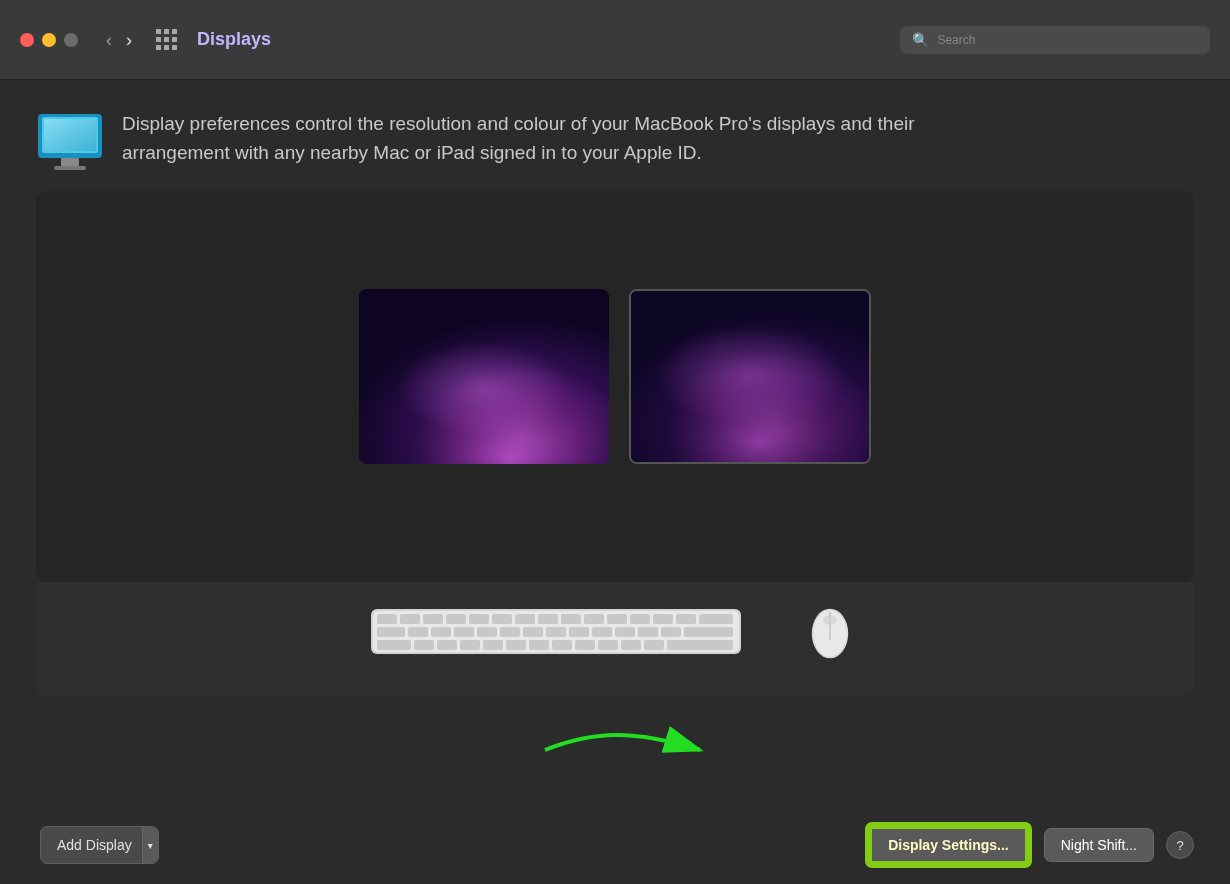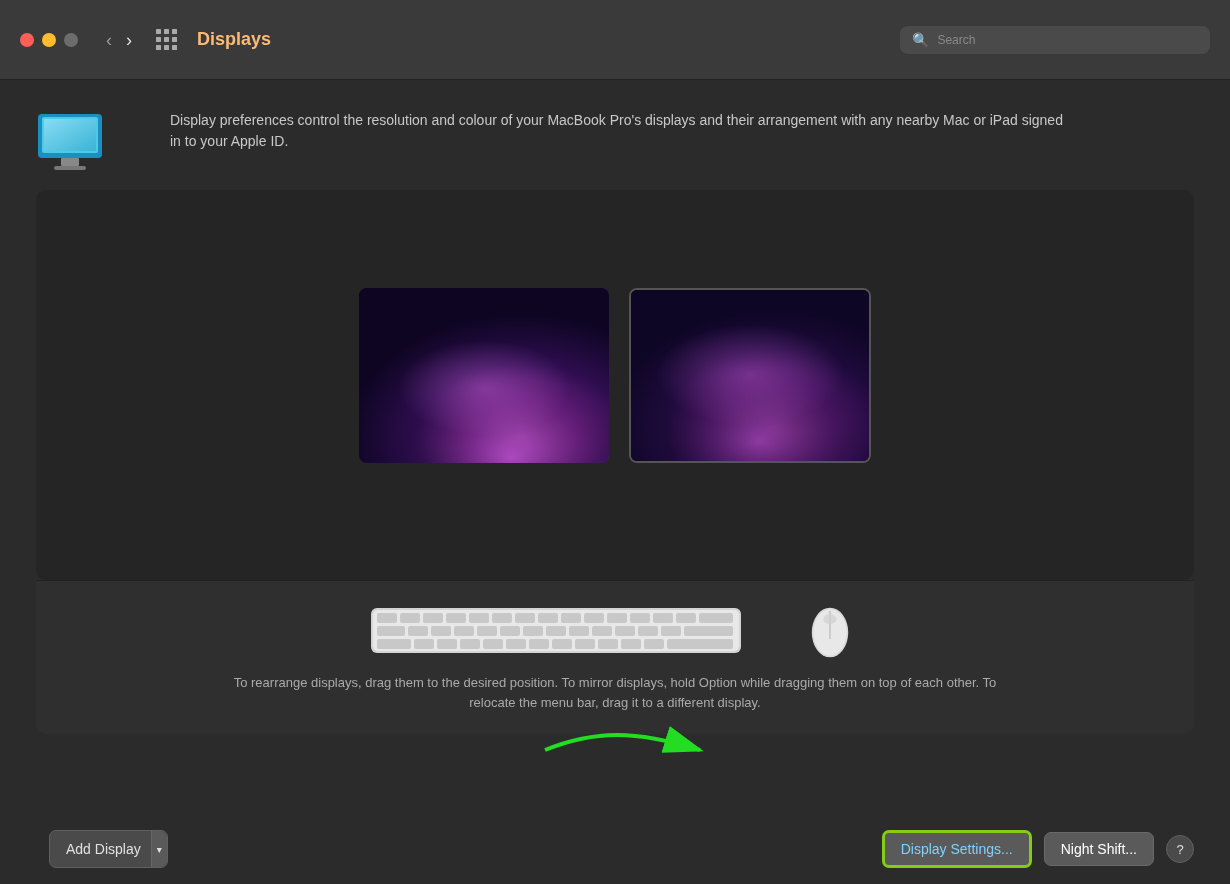--- a/index.html
+++ b/index.html
@@ -60,21 +60,21 @@
     .grid-dot {
       width: 5px;
       height: 5px;
       background: #aaa;
       border-radius: 0.5px;
     }
 
     .titlebar-title {
       font-size: 18px;
       font-weight: 600;
-      color: #fdba74;
+      color: #c4b5fd;
       margin-left: 6px;
       flex: 1;
     }
 
     .search-bar {
       display: flex;
       align-items: center;
       background: #4a4a4a;
       border-radius: 8px;
       padding: 6px 12px;
@@ -106,25 +106,24 @@
     }
     .display-icon {
       width: 64px;
       height: 52px;
       flex-shrink: 0;
       position: relative;
       margin-top: 4px;
     }
 
     .info-text {
-      font-size: 14px;
+      font-size: 19px;
       color: #c8c8c8;
       line-height: 1.5;
       max-width: 900px;
-      margin-left: 48px;
     }
 
     
     .preview-area {
       background: #252525;
       border-radius: 10px;
       height: 390px;
       display: flex;
       align-items: center;
       justify-content: center;
@@ -223,21 +222,21 @@
     }
 
     
     .footer {
       display: flex;
       align-items: center;
       padding: 16px 36px;
       gap: 12px;
       position: absolute;
       bottom: 0;
-      left: 13px;
+      left: 4px;
       right: 0;
       background: #2b2b2b;
     }
 
     .btn {
       border: none;
       border-radius: 7px;
       cursor: pointer;
       font-size: 14px;
       font-weight: 500;
@@ -260,23 +259,24 @@
       margin: -8px -10px -8px 4px;
       height: 36px;
       display: flex;
       align-items: center;
       border-radius: 0 7px 7px 0;
       font-size: 10px;
     }
 
     .btn-display-settings {
       background: #5a5a5a;
-      color: #7dd3fc;
-      border: 3px solid #84cc16;
+      color: #fef9c3;
+      border: 7px solid #84cc16;
       margin-left: auto;
+      font-weight: bold;
     }
 
     .btn-night-shift {
       background: #5a5a5a;
       color: #ffffff;
       border: 1px solid #6a6a6a;
     }
 
     .btn-help {
       background: #4a4a4a;
@@ -478,21 +478,20 @@
         </svg>
 
         <svg class="mouse-svg" viewBox="0 0 58 70">
           <ellipse cx="29" cy="38" rx="22" ry="30" fill="#d8d8d8"></ellipse>
           <ellipse cx="29" cy="38" rx="20" ry="28" fill="#e8e8e8"></ellipse>
           <line x1="29" y1="12" x2="29" y2="46" stroke="#bbb" stroke-width="1.5"></line>
           <ellipse cx="29" cy="22" rx="8" ry="6" fill="#d0d0d0" opacity="0.7"></ellipse>
         </svg>
       </div>
 
-      <p class="rearrange-text">To rearrange displays, drag them to the desired position. To mirror displays, hold Option while dragging them on top of each other. To relocate the menu bar, drag it to a different display.</p>
     </div>
   </div>
 
   <div class="arrow-annotation">
     <svg class="green-arrow" viewBox="0 0 180 60">
       <defs>
         <marker id="arrowhead" markerWidth="10" markerHeight="7" refX="9" refY="3.5" orient="auto">
           <polygon points="0 0, 10 3.5, 0 7" fill="#22dd22"></polygon>
         </marker>
       </defs>

